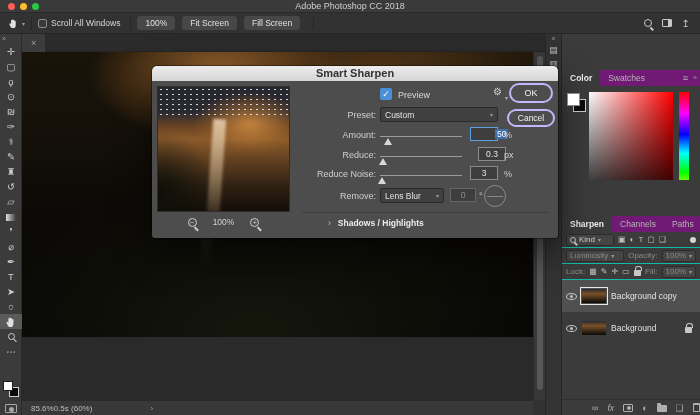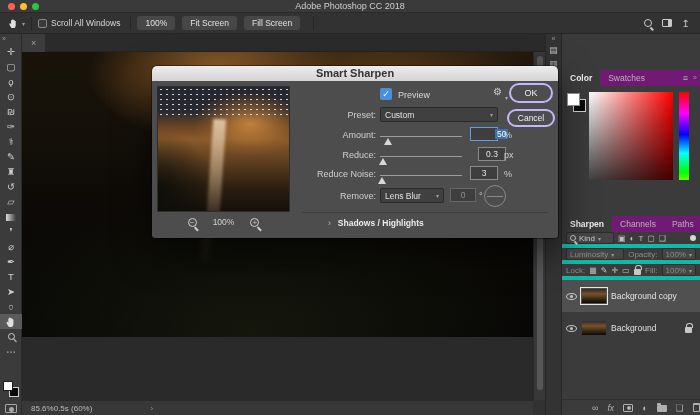--- a/index.html
+++ b/index.html
@@ -104,21 +104,21 @@
            border:1px solid #8a8a8a; z-index:2; }
   #cc-bg { position:absolute; left:11px; top:13px; width:13px; height:13px; background:#0a0a0a;
            border:1px solid #cfcfcf; }
   #sat-box { position:absolute; left:27px; top:6px; width:84px; height:118px;
     background: linear-gradient(180deg, rgba(0,0,0,0) 0%, #000 100%),
                 linear-gradient(90deg, #ffffff 0%, #ff0000 100%); }
   #hue-bar { position:absolute; left:117px; top:6px; width:10px; height:118px;
     background: linear-gradient(180deg,#ff0000 0%,#ff00ff 18%,#0000ff 36%,#00ffff 52%,#00ff00 68%,#ffff00 84%,#ff0000 100%); }
 
   #layers-panel { position:absolute; left:0; top:146px; width:138px; bottom:0; background:#3b3b3b; }
-  .prow { height:16px; display:flex; align-items:center; padding:0 4px; border-bottom:4px solid #14b8a6;
+  .prow { height:16px; display:flex; align-items:center; padding:0 4px; border-bottom:1px solid #14b8a6;
           font-size:8px; color:#a8a8a8; gap:4px; }
   .mini-drop { background:#454545; border:1px solid #2c2c2c; border-radius:2px; height:12px;
                display:inline-flex; align-items:center; padding:0 3px; gap:3px; color:#cfcfcf; }
   .dim { color:#8d8d8d; }
   .mini-drop.dim { color:#8d8d8d; }
   .ficon { font-size:8px; color:#c0c0c0; }
   .toggle-dot { width:6px; height:6px; border-radius:50%; background:#d6d6d6; margin-left:auto; }
   .dd-arrow { font-size:6px; color:#9a9a9a; }
 
   .layer-row { height:18px; display:flex; align-items:center; gap:5px; padding:16px 4px; font-size:8.5px;

